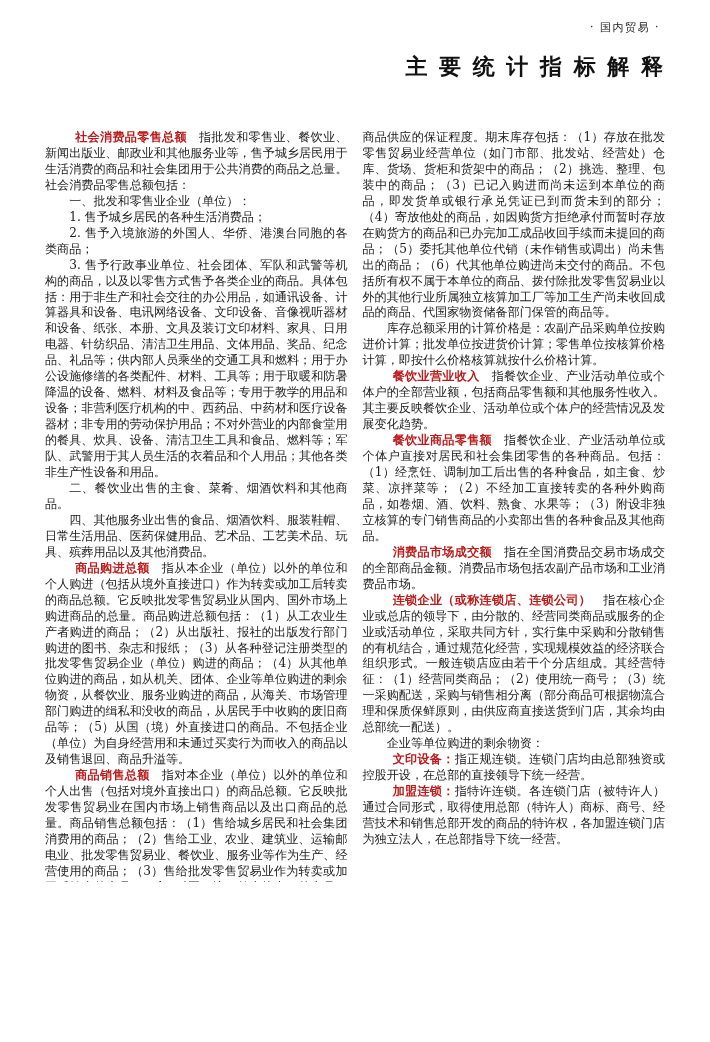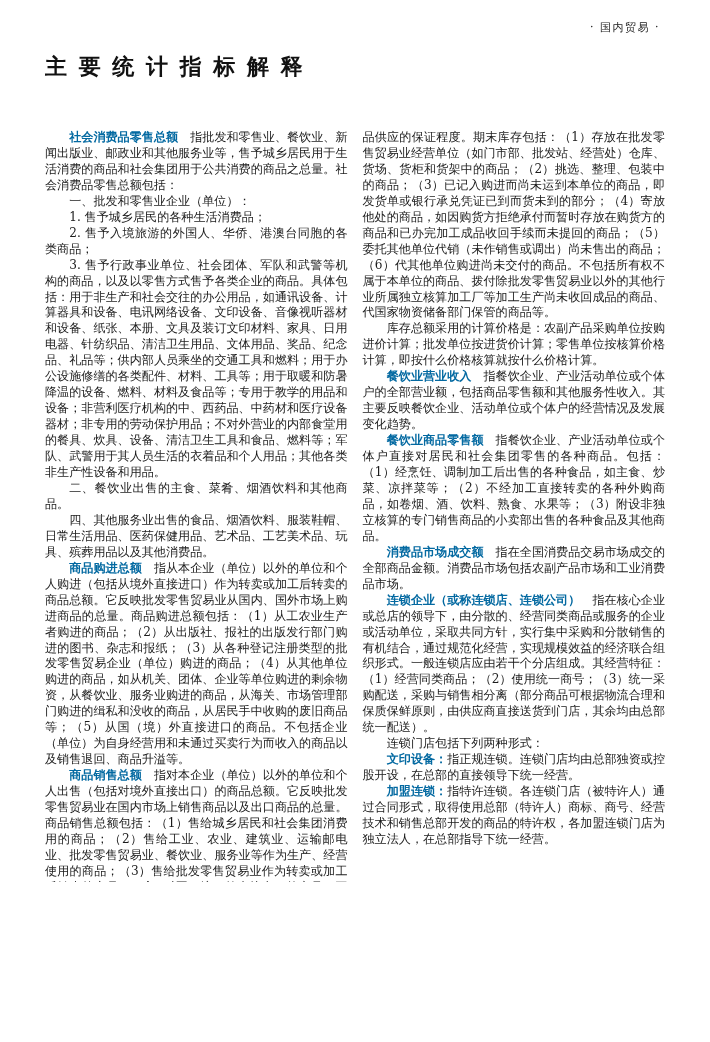--- a/index.html
+++ b/index.html
@@ -16,21 +16,21 @@
     top:20px;right:50px;
     font-size:11px;
     letter-spacing:1.5px;
     color:#222;
     white-space:nowrap;
   }
   .page-title{
     position:absolute;
     top:52px;left:45px;width:620px;
     margin:0;
-    text-align:left;
+    text-align:right;
     font-size:22px;
     font-weight:bold;
     letter-spacing:2px;
     color:#111;
     white-space:nowrap;
   }
   .columns{
     position:absolute;
     top:130px;left:45px;
     width:620px;height:884px;
@@ -46,21 +46,22 @@
   }
   .columns p{
     margin:0;
     padding:0;
     text-indent:2em;
     word-break:break-all;
   }
   .lead{
     font-weight:bold;
     margin-right:1em;
-    color:#0369a1;
+    color:#b91c1c;
+    margin-left:6px;
   }
   .lead.tight{margin-right:0;}
   .page-number{
     position:absolute;
     top:1004px;right:57px;
     font-size:13.5px;
     color:#be185d;
     letter-spacing:0.5px;
   }
 </style>
@@ -82,20 +83,20 @@
       <p><span>二、餐饮业出售的主食、菜肴、烟酒饮料和其他商品。</span></p>
       <p><span>四、其他服务业出售的食品、烟酒饮料、服装鞋帽、日常生活用品、医药保健用品、艺术品、工艺美术品、玩具、殡葬用品以及其他消费品。</span></p>
       <p><b class="lead">商品购进总额</b><span>指从本企业（单位）以外的单位和个人购进（包括从境外直接进口）作为转卖或加工后转卖的商品总额。它反映批发零售贸易业从国内、国外市场上购进商品的总量。商品购进总额包括：（1）从工农业生产者购进的商品；（2）从出版社、报社的出版发行部门购进的图书、杂志和报纸；（3）从各种登记注册类型的批发零售贸易企业（单位）购进的商品；（4）从其他单位购进的商品，如从机关、团体、企业等单位购进的剩余物资，从餐饮业、服务业购进的商品，从海关、市场管理部门购进的缉私和没收的商品，从居民手中收购的废旧商品等；（5）从国（境）外直接进口的商品。不包括企业（单位）为自身经营用和未通过买卖行为而收入的商品以及销售退回、商品升溢等。</span></p>
       <p><b class="lead">商品销售总额</b><span>指对本企业（单位）以外的单位和个人出售（包括对境外直接出口）的商品总额。它反映批发零售贸易业在国内市场上销售商品以及出口商品的总量。商品销售总额包括：（1）售给城乡居民和社会集团消费用的商品；（2）售给工业、农业、建筑业、运输邮电业、批发零售贸易业、餐饮业、服务业等作为生产、经营使用的商品；（3）售给批发零售贸易业作为转卖或加工后转卖的商品；（4）对国（境）外直接出口的商品。不包括出售本企业（单位）自用的废旧包装用品；未通过买卖行为付出的商品；经本单位介绍，由买卖双方直接结算，本单位只收取手续费的业务；购货退出的商品以及商品损耗和损失等。</span></p>
       <p><b class="lead">批发零售贸易业库存</b><span>指报告期末各种登记注册类型的批发零售贸易企业（单位）已取得所有权的商品。它反映批发零售贸易企业（单位）的商品库存情况和对市场商品供应的保证程度。期末库存包括：（1）存放在批发零售贸易业经营单位（如门市部、批发站、经营处）仓库、货场、货柜和货架中的商品；（2）挑选、整理、包装中的商品；（3）已记入购进而尚未运到本单位的商品，即发货单或银行承兑凭证已到而货未到的部分；（4）寄放他处的商品，如因购货方拒绝承付而暂时存放在购货方的商品和已办完加工成品收回手续而未提回的商品；（5）委托其他单位代销（未作销售或调出）尚未售出的商品；（6）代其他单位购进尚未交付的商品。不包括所有权不属于本单位的商品、拨付除批发零售贸易业以外的其他行业所属独立核算加工厂等加工生产尚未收回成品的商品、代国家物资储备部门保管的商品等。</span></p>
       <p><span>库存总额采用的计算价格是：农副产品采购单位按购进价计算；批发单位按进货价计算；零售单位按核算价格计算，即按什么价格核算就按什么价格计算。</span></p>
       <p><b class="lead">餐饮业营业收入</b><span>指餐饮企业、产业活动单位或个体户的全部营业额，包括商品零售额和其他服务性收入。其主要反映餐饮企业、活动单位或个体户的经营情况及发展变化趋势。</span></p>
       <p><b class="lead">餐饮业商品零售额</b><span>指餐饮企业、产业活动单位或个体户直接对居民和社会集团零售的各种商品。包括：（1）经烹饪、调制加工后出售的各种食品，如主食、炒菜、凉拌菜等；（2）不经加工直接转卖的各种外购商品，如卷烟、酒、饮料、熟食、水果等；（3）附设非独立核算的专门销售商品的小卖部出售的各种食品及其他商品。</span></p>
       <p><b class="lead">消费品市场成交额</b><span>指在全国消费品交易市场成交的全部商品金额。消费品市场包括农副产品市场和工业消费品市场。</span></p>
       <p><b class="lead">连锁企业（或称连锁店、连锁公司）</b><span>指在核心企业或总店的领导下，由分散的、经营同类商品或服务的企业或活动单位，采取共同方针，实行集中采购和分散销售的有机结合，通过规范化经营，实现规模效益的经济联合组织形式。一般连锁店应由若干个分店组成。其经营特征：（1）经营同类商品；（2）使用统一商号；（3）统一采购配送，采购与销售相分离（部分商品可根据物流合理和保质保鲜原则，由供应商直接送货到门店，其余均由总部统一配送）。</span></p>
-      <p><span>连锁门店包括下列两种形式：</span></p>
+      <p><span>企业等单位购进的剩余物资：</span></p>
       <p><b class="lead tight">文印设备：</b><span>指正规连锁。连锁门店均由总部独资或控股开设，在总部的直接领导下统一经营。</span></p>
       <p><b class="lead tight">加盟连锁：</b><span>指特许连锁。各连锁门店（被特许人）通过合同形式，取得使用总部（特许人）商标、商号、经营技术和销售总部开发的商品的特许权，各加盟连锁门店为独立法人，在总部指导下统一经营。</span></p>
     </div>
 
   <div class="page-number">193</div>
 
 </div>
 
 </body></html>

